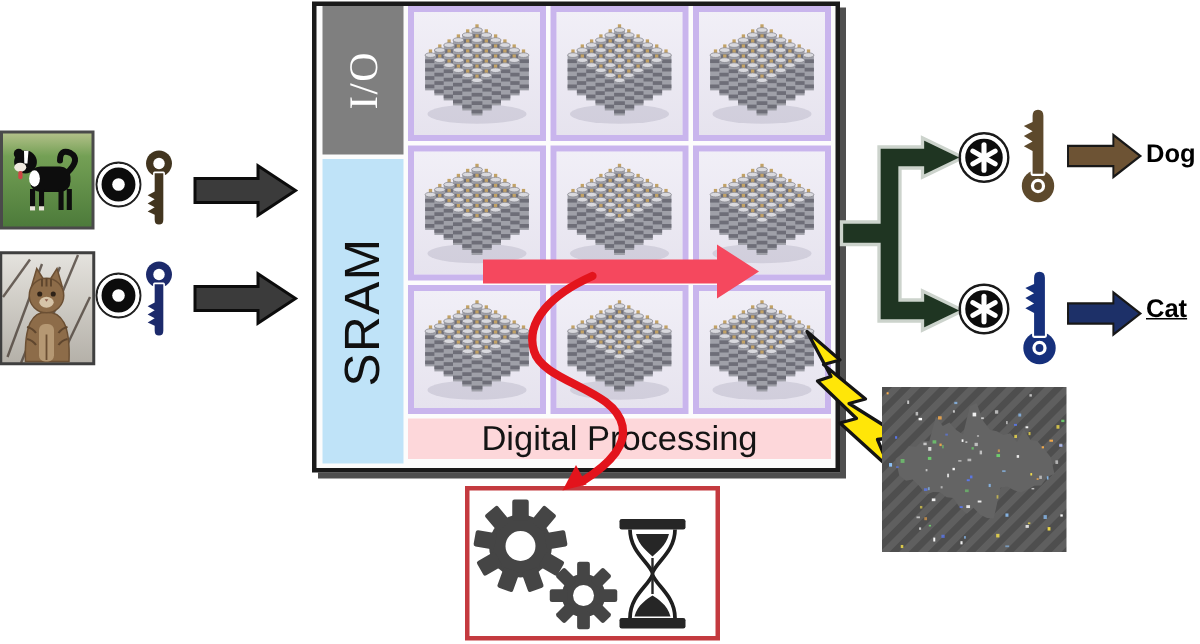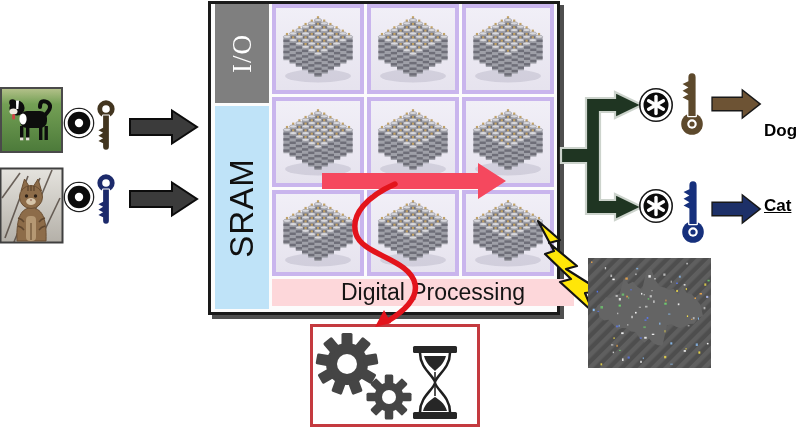--- a/index.html
+++ b/index.html
@@ -14,30 +14,30 @@
   #io-box .vtext{font-family:"Liberation Serif",serif;font-size:27px;color:#fff;letter-spacing:1px;}
   #sram-box{left:4px;top:102px;width:54px;height:203px;background:#bfe3f8;}
   #sram-box .vtext{font-size:33px;font-weight:500;color:#101010;letter-spacing:1px;}
   #array-grid{position:absolute;left:61px;top:0px;display:grid;
               grid-template-columns:repeat(3,92px);grid-template-rows:90px 90px 86px;gap:3px;}
   .tile{box-sizing:border-box;border:4px solid #c9b5ed;
         background:linear-gradient(180deg,#f1eff7 0%,#e6e3ee 100%);
         display:flex;align-items:center;justify-content:center;overflow:hidden;}
   #digital-strip{position:absolute;left:61px;top:275px;width:282px;height:27px;background:#fdd7da;
                  display:flex;align-items:center;justify-content:center;
-                 font-size:23px;color:#141414;padding-left:20px;}
+                 font-size:23px;color:#141414;}
   
   #gear-box{position:absolute;left:310px;top:324px;width:170px;height:103px;box-sizing:border-box;
             border:3px solid #c43a3f;background:#fff;z-index:2;}
   
   #overlay{position:absolute;left:0;top:0;z-index:5;pointer-events:none;}
   
   .cls-label{position:absolute;z-index:6;font-size:17px;font-weight:600;color:#000;
              text-shadow:-1px -1px 0 #fff,1px -1px 0 #fff,-1px 1px 0 #fff,1px 1px 0 #fff,0 0 3px #fff;}
-  #label-dog{left:764px;top:93px;margin-top:28px;}
+  #label-dog{left:764px;top:93px;}
   #label-cat{left:764px;top:196px;text-decoration:underline;}
   #defs-svg{position:absolute;width:0;height:0;}
 </style>
 </head>
 <body>
 
 <div id="canvas">
 
   <svg id="defs-svg" aria-hidden="true">
     <defs>

